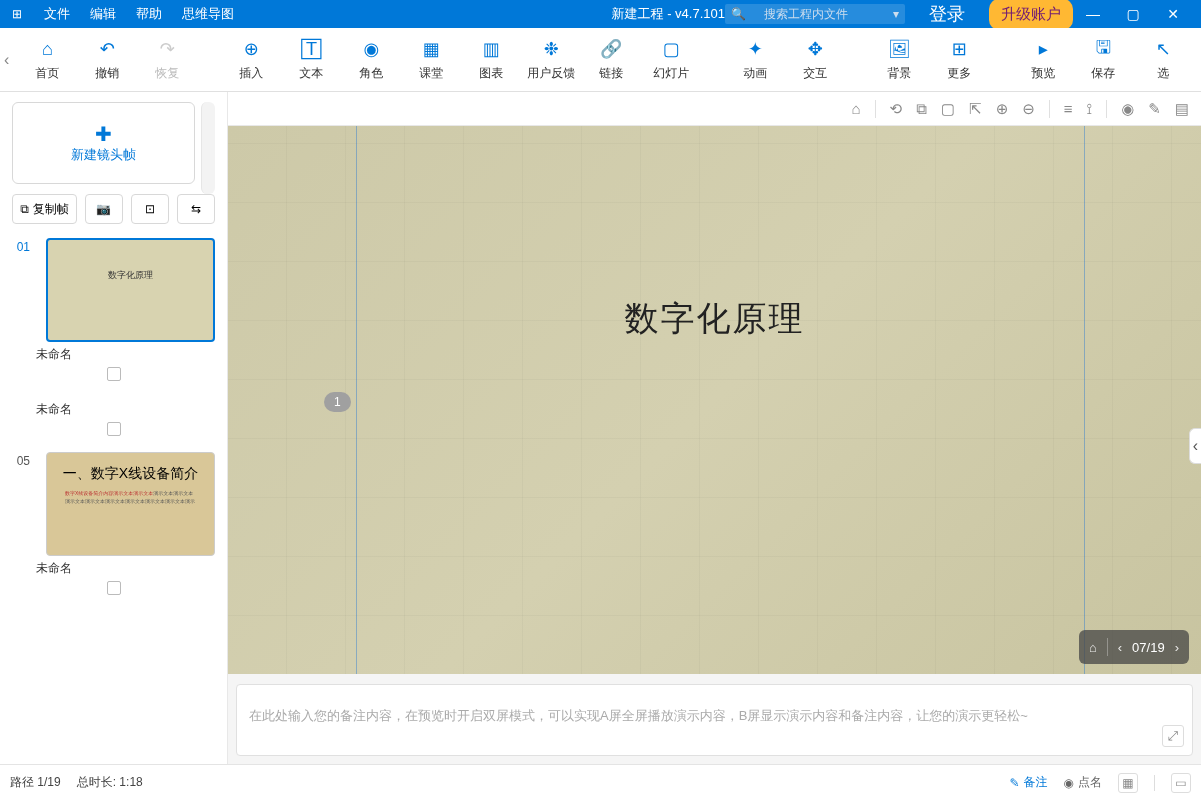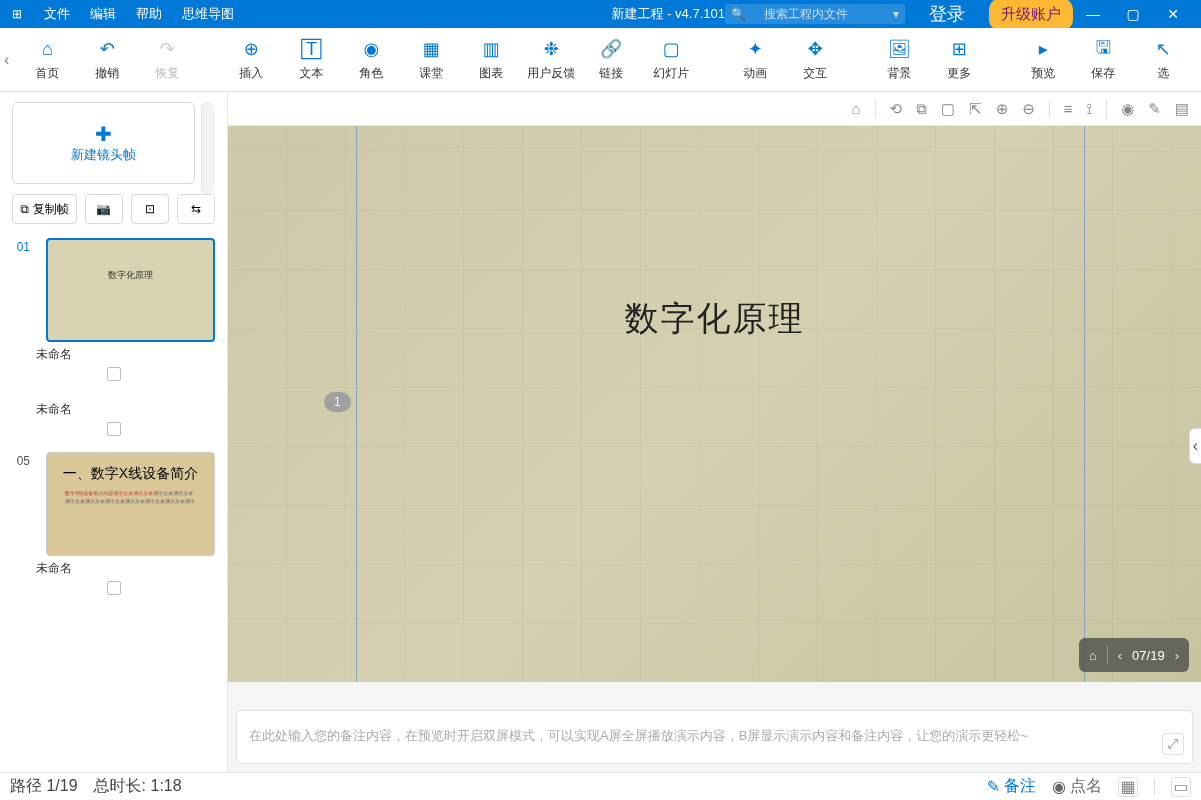--- a/index.html
+++ b/index.html
@@ -44,23 +44,23 @@
 .ct-sep{width:1px;height:18px;background:#e0e0e0}
 .canvas-wrap{flex:1;background:#f5f5f5;position:relative;overflow:hidden}
 .canvas{position:absolute;left:0;top:0;right:0;bottom:90px;background:repeating-linear-gradient(0deg,transparent,transparent 58px,rgba(0,0,0,.03) 58px,rgba(0,0,0,.03) 59px),repeating-linear-gradient(90deg,transparent,transparent 58px,rgba(0,0,0,.03) 58px,rgba(0,0,0,.03) 59px),linear-gradient(135deg,#cdc9a8,#d4d0b0,#c8c4a0);display:flex;align-items:flex-start;justify-content:center}
 .guide{position:absolute;top:0;bottom:0;width:1px;background:rgba(0,100,220,.35)}
 .slide-title{margin-top:170px;font-size:34px;color:#222;letter-spacing:2px}
 .step-badge{position:absolute;left:96px;top:266px;background:#a0a0a0;color:#fff;border-radius:10px;padding:0 10px;font-size:12px;height:20px;line-height:20px}
 .nav-pill{position:absolute;right:12px;bottom:100px;background:rgba(70,70,70,.75);border-radius:6px;height:34px;display:flex;align-items:center;padding:0 10px;gap:10px;color:#fff;font-size:13px}
 .nav-btn{cursor:pointer;opacity:.85}
 .collapse-handle{position:absolute;left:-1px;top:352px;width:16px;height:44px;background:#fff;border:1px solid #ddd;border-left:none;border-radius:0 6px 6px 0;display:flex;align-items:center;justify-content:center;cursor:pointer;color:#555}
 .right-handle{position:absolute;right:0;top:336px;width:12px;height:36px;background:#fff;border:1px solid #ddd;border-right:none;border-radius:6px 0 0 6px;cursor:pointer;color:#555;display:flex;align-items:center;justify-content:center}
-.notes{position:absolute;left:8px;right:8px;bottom:8px;height:54px;border:1px solid #e0e0e0;border-radius:4px;background:#fff;padding:16px 12px;font-size:13px;color:#aaa}
+.notes{position:absolute;left:8px;right:8px;bottom:8px;height:72px;border:1px solid #e0e0e0;border-radius:4px;background:#fff;padding:22px 12px;font-size:13px;color:#aaa}
 .notes .expand{position:absolute;right:8px;bottom:8px;width:22px;height:22px;border:1px solid #ddd;border-radius:3px;display:flex;align-items:center;justify-content:center;cursor:pointer;color:#888}
-.statusbar{height:28px;border-top:1px solid #e4e4e4;background:#fff;display:flex;align-items:center;font-size:16px;color:#444;padding:0 10px;gap:16px}
+.statusbar{height:36px;border-top:1px solid #e4e4e4;background:#fff;display:flex;align-items:center;font-size:12px;color:#444;padding:0 10px;gap:16px}
 .statusbar .spacer{flex:1}
 .sb-btn{display:flex;align-items:center;gap:4px;cursor:pointer;color:#0078d8}
 .sb-btn.grey{color:#666}
 .sb-ico{width:20px;height:20px;display:flex;align-items:center;justify-content:center;border:1px solid #ddd;border-radius:3px;color:#888;cursor:pointer}
 .scrollbar-side{width:14px;background:#f3f3f3;border-left:1px solid #e6e6e6}
 .thumb2-lines{position:absolute;left:30px;top:26px;font-size:6px;line-height:10px;color:#444}
 .thumb3-body{position:absolute;left:18px;right:18px;top:36px;font-size:5px;line-height:8px;color:#555}
 .thumb3-red{color:#b33}
 </style>
 </head>

